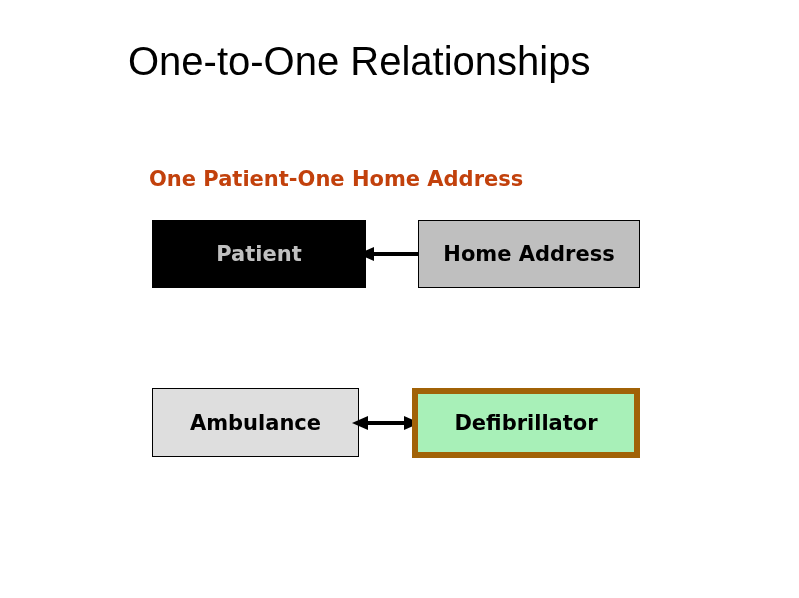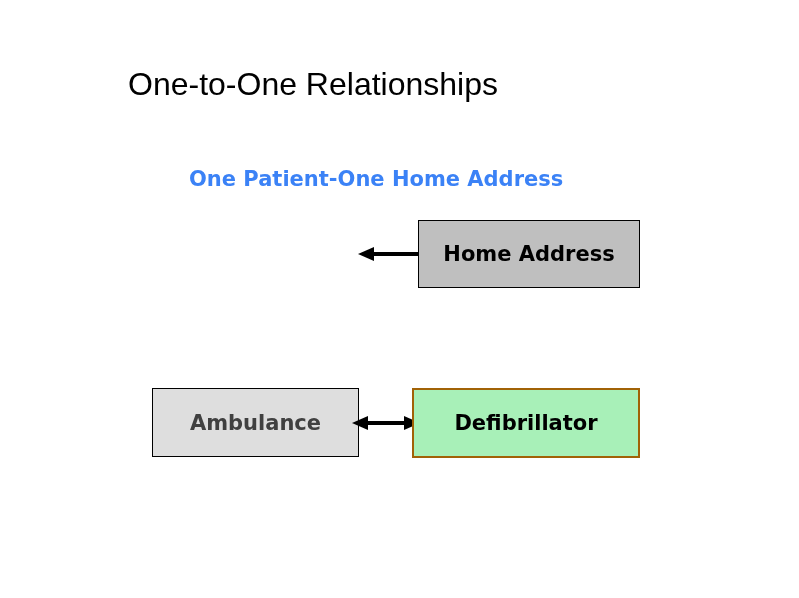--- a/index.html
+++ b/index.html
@@ -22,41 +22,40 @@
     top: 0;
     width: 799px;
     height: 598px;
     background: #ffffff;
   }
 
   
   .slide-title {
     position: absolute;
     left: 128px;
-    top: 60px;
+    top: 37px;
     width: 560px;
     font-family: "Liberation Sans", "DejaVu Sans", sans-serif;
-    font-size: 32px;
+    font-size: 40px;
     font-weight: 400;
     line-height: 48px;
     letter-spacing: 0px;
     color: #000000;
     white-space: nowrap;
   }
 
   
   .section-caption {
     position: absolute;
     font-family: "DejaVu Sans", "Liberation Sans", sans-serif;
     font-size: 21px;
     font-weight: bold;
     line-height: 25px;
-    color: #3b82f6;
+    color: #c2410c;
     white-space: nowrap;
-    margin-left: 40px;
   }
   #caption-1 { left: 149px; top: 167px; }
   #caption-2 { left: 149px; top: 340px; }
 
   
   .entity-box {
     position: absolute;
     box-sizing: border-box;
     display: flex;
     align-items: center;
@@ -89,31 +88,31 @@
     text-align: right;
   }
 
   #box-ambulance {
     left: 152px;
     top: 388px;
     width: 207px;
     height: 69px;
     background: #dedede;
     border: 1px solid #000000;
-    color: #404040;
+    color: #000000;
     text-align: center;
   }
 
   #box-defibrillator {
     left: 412px;
     top: 388px;
     width: 228px;
     height: 70px;
     background: #a8f0b8;
-    border: 2px solid #a16207;
+    border: 6px solid #a16207;
     color: #000000;
     text-align: right;
   }
 
   
   .connector {
     position: absolute;
   }
   #connector-1 {
     left: 358px;
@@ -133,20 +132,23 @@
 </style>
 </head>
 <body>
 
 <div id="slide">
 
   <div class="slide-title">One-to-One Relationships</div>
 
   <div class="section-caption" id="caption-1">One Patient-One Home Address</div>
 
+  <div class="entity-box" id="box-patient">
+    <span>Patient</span>
+  </div>
 
   <div class="connector" id="connector-1">
     <svg width="68" height="28" viewBox="0 0 68 28">
       <line x1="12" y1="14" x2="62" y2="14" stroke="#000000" stroke-width="4"></line>
       <polygon points="0,14 16,7 16,21" fill="#000000"></polygon>
       <line x1="62" y1="6" x2="62" y2="22" stroke="#000000" stroke-width="4"></line>
     </svg>
   </div>
 
   <div class="entity-box" id="box-home-address">

